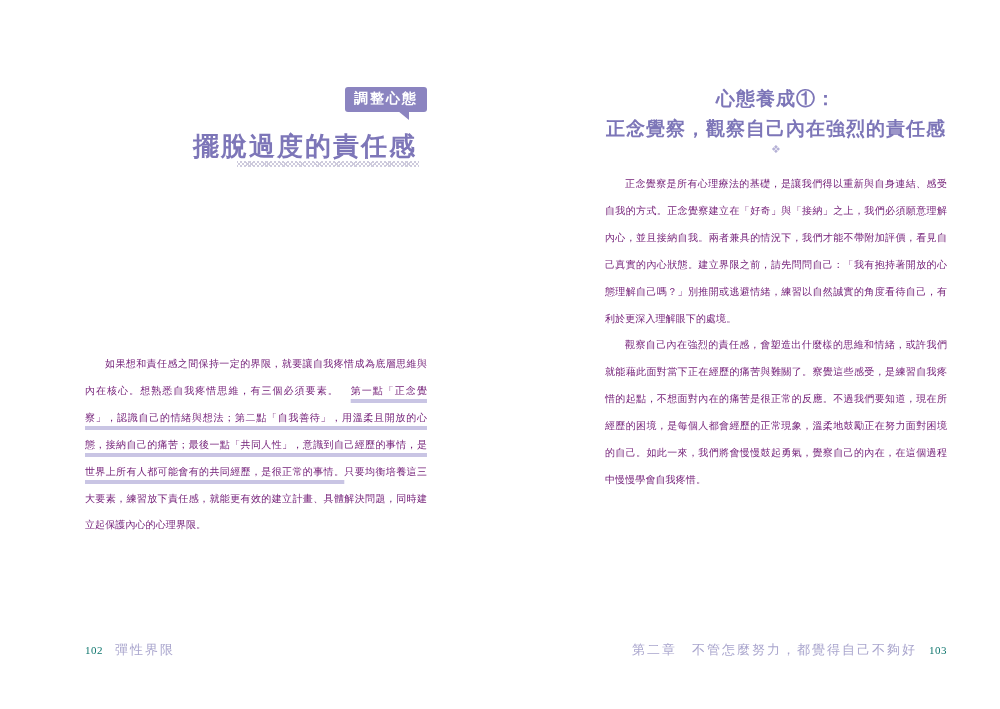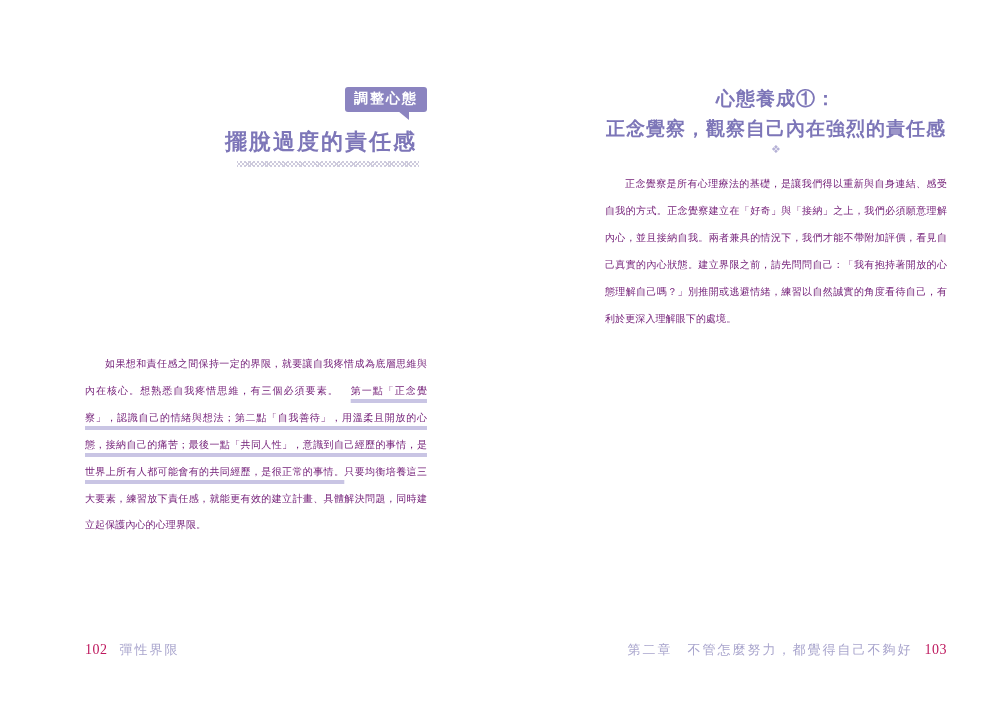--- a/index.html
+++ b/index.html
@@ -38,21 +38,21 @@
     position: absolute;
     top: 111px; right: 18px;
     width: 0; height: 0;
     border-left: 11px solid transparent;
     border-top: 9px solid #8b84c0;
   }
   .chapter-title {
     position: absolute;
     top: 112px; right: 10px;
     color: #7d76b8;
-    font-size: 22px;
+    font-size: 26px;
     font-weight: 600;
     letter-spacing: 2px;
     white-space: nowrap;
   }
   .title-underline-decoration {
     position: absolute;
     top: 161px; right: 8px;
     width: 182px; height: 6px;
     background-image:
       repeating-linear-gradient(45deg,  #c9c6da 0 1px, transparent 1px 3px),
@@ -107,22 +107,22 @@
   }
 
   
   .footer {
     position: absolute;
     top: 640px; left: 0; width: 342px;
     white-space: nowrap;
   }
   .footer-right { text-align: right; }
   .page-number {
-    font-size: 14px;
-    color: #be185d;
+    font-size: 11px;
+    color: #0f766e;
     letter-spacing: 0.5px;
     margin-top: 41px;
   }
   .running-title {
     font-size: 13px;
     color: #a9a5cd;
     letter-spacing: 2px;
     text-align: center;
   }
   .page-left .running-title  { margin-left: 12px; }
@@ -155,20 +155,21 @@
 
     <div class="section-heading">
       <div>心態養成①：</div>
       <div>正念覺察，觀察自己內在強烈的責任感</div>
     </div>
 
     <div class="heading-ornament">❖</div>
 
     <div class="right-body">
       <p class="body-para">正念覺察是所有心理療法的基礎，是讓我們得以重新與自身連結、感受自我的方式。正念覺察建立在「好奇」與「接納」之上，我們必須願意理解內心，並且接納自我。兩者兼具的情況下，我們才能不帶附加評價，看見自己真實的內心狀態。建立界限之前，請先問問自己：「我有抱持著開放的心態理解自己嗎？」別推開或逃避情緒，練習以自然誠實的角度看待自己，有利於更深入理解眼下的處境。</p>
+      <p class="body-para">觀察自己內在強烈的責任感，會塑造出什麼樣的思維和情緒，或許我們就能藉此面對當下正在經歷的痛苦與難關了。察覺這些感受，是練習自我疼惜的起點，不想面對內在的痛苦是很正常的反應。不過我們要知道，現在所經歷的困境，是每個人都會經歷的正常現象，溫柔地鼓勵正在努力面對困境的自己。如此一來，我們將會慢慢鼓起勇氣，覺察自己的內在，在這個過程中慢慢學會自我疼惜。</p>
     </div>
 
     <div class="footer footer-right">
       <span class="running-title">第二章　不管怎麼努力，都覺得自己不夠好</span><span class="page-number">103</span>
     </div>
   </div>
 
 </div>
 
 </body></html>

